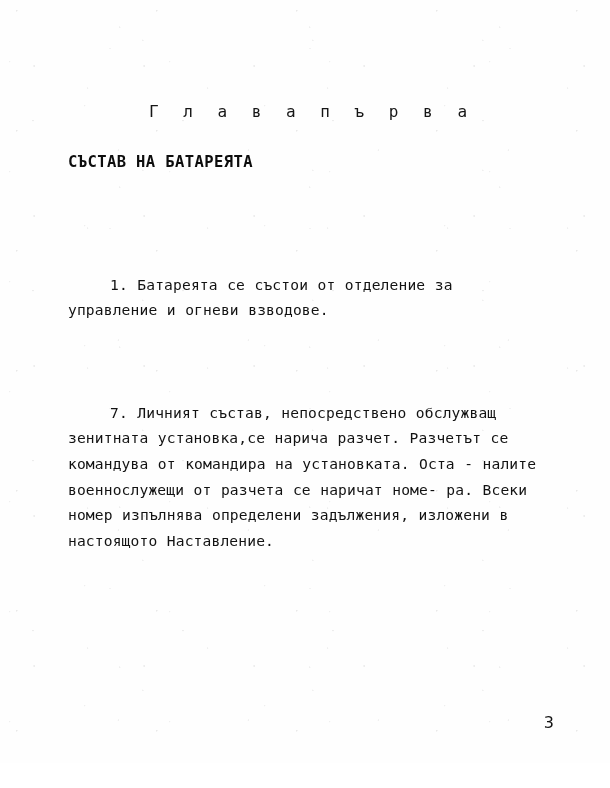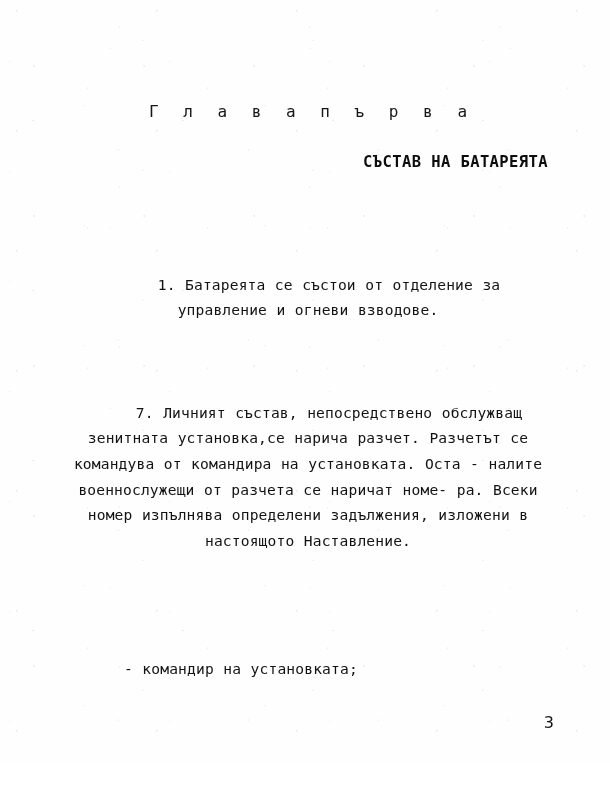--- a/index.html
+++ b/index.html
@@ -54,41 +54,40 @@
     font-size: 16px;
     font-weight: 400;
     letter-spacing: 7.5px;
     text-indent: 7.5px;
     color: #161616;
   }
 
   .section-title {
     margin: 0;
     padding-top: 32px;
-    text-align: right;
+    text-align: left;
     font-size: 15.5px;
     font-weight: 700;
     letter-spacing: 0.4px;
     color: #0d0d0d;
   }
 
   .body-block {
     margin-top: 24px;
     font-size: 14.6px;
     line-height: 25.6px;
     letter-spacing: 0.15px;
     white-space: pre-wrap;
     word-spacing: 0.5px;
   }
 
   .para {
     margin: 0;
     text-indent: 42px;
     white-space: pre-wrap;
-    text-align: center;
   }
 
   .listline {
     margin: 0;
     padding-left: 56px;
     white-space: pre-wrap;
   }
 
   .page-number {
     position: absolute;
@@ -112,21 +111,20 @@
 
     <h2 class="section-title">СЪСТАВ НА БАТАРЕЯТА</h2>
 
     <div class="body-block">
 
       <p class="para">1. Батареята се състои от отделение за управление и огневи взводове.</p>
 
       <p class="para">7. Личният състав, непосредствено обслужващ зенитната установка,се нарича разчет. Разчетът се командува от командира на установката. Оста - налите военнослужещи от разчета се наричат номе- ра. Всеки номер изпълнява определени задължения, изложени в настоящото Наставление.</p>
 
 
-      <p class="listline">- командир на установката;</p>
 
       
 
       
 
       
 
       
 
       

